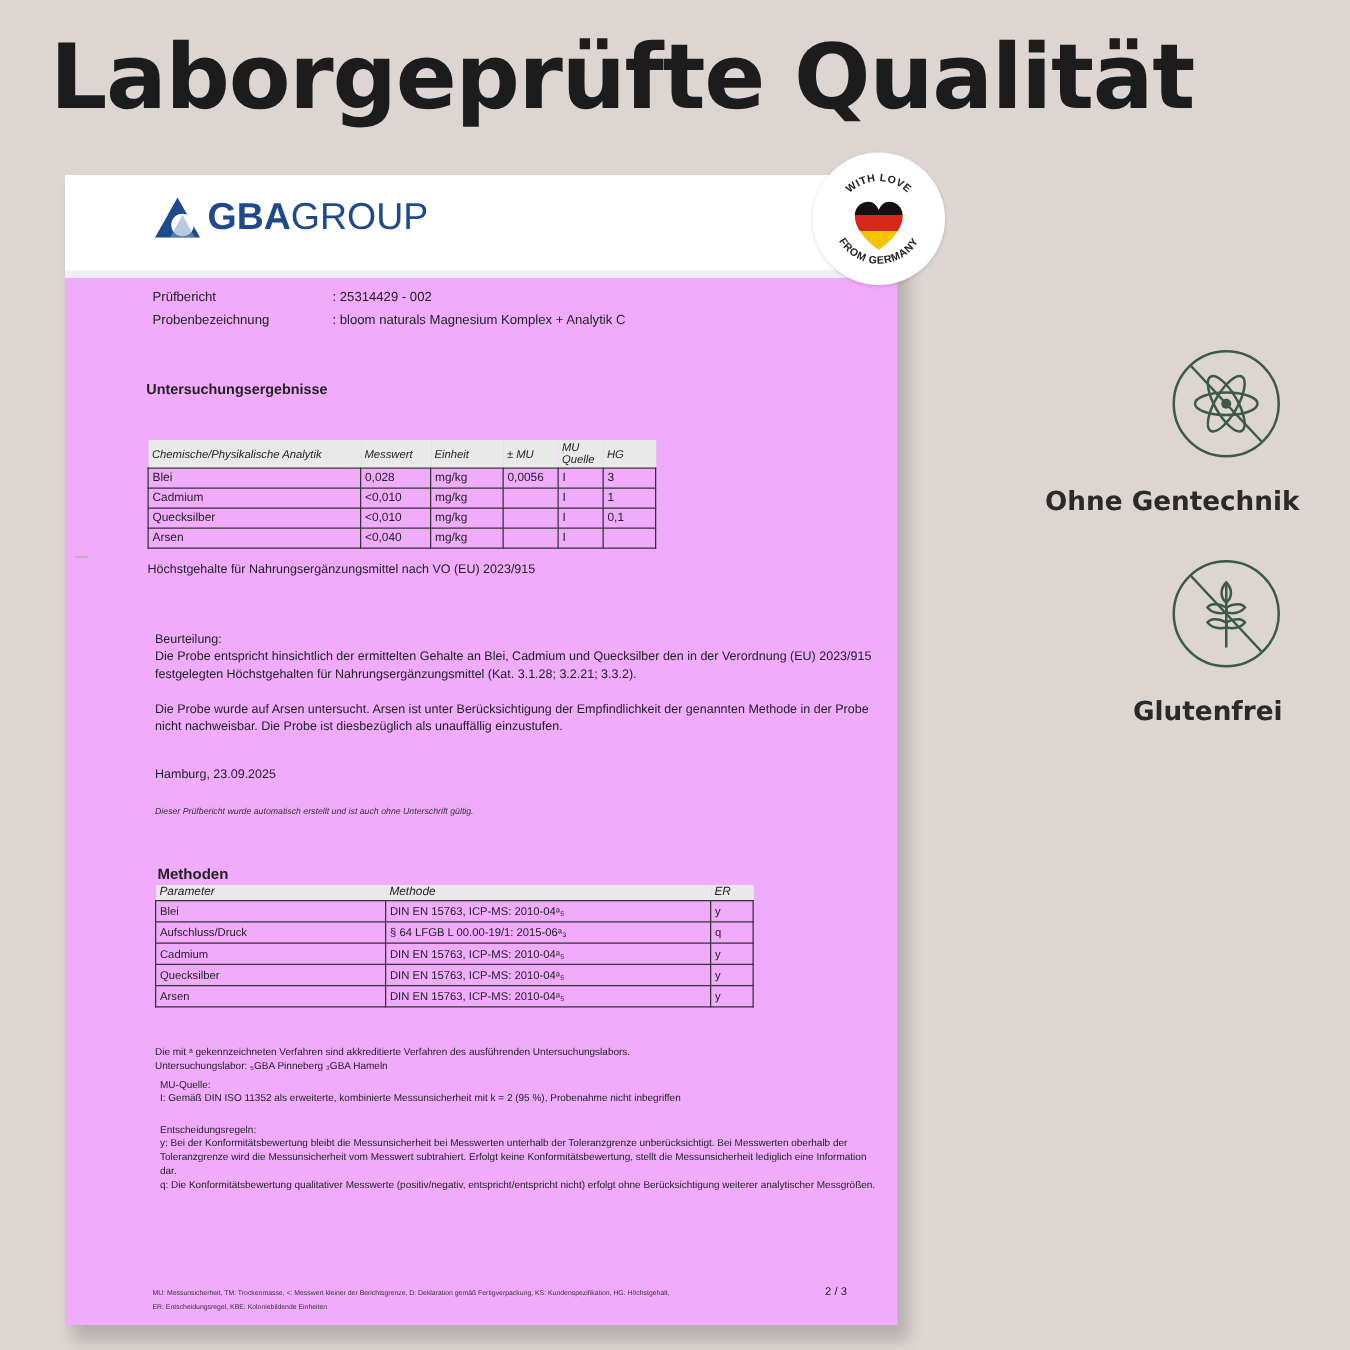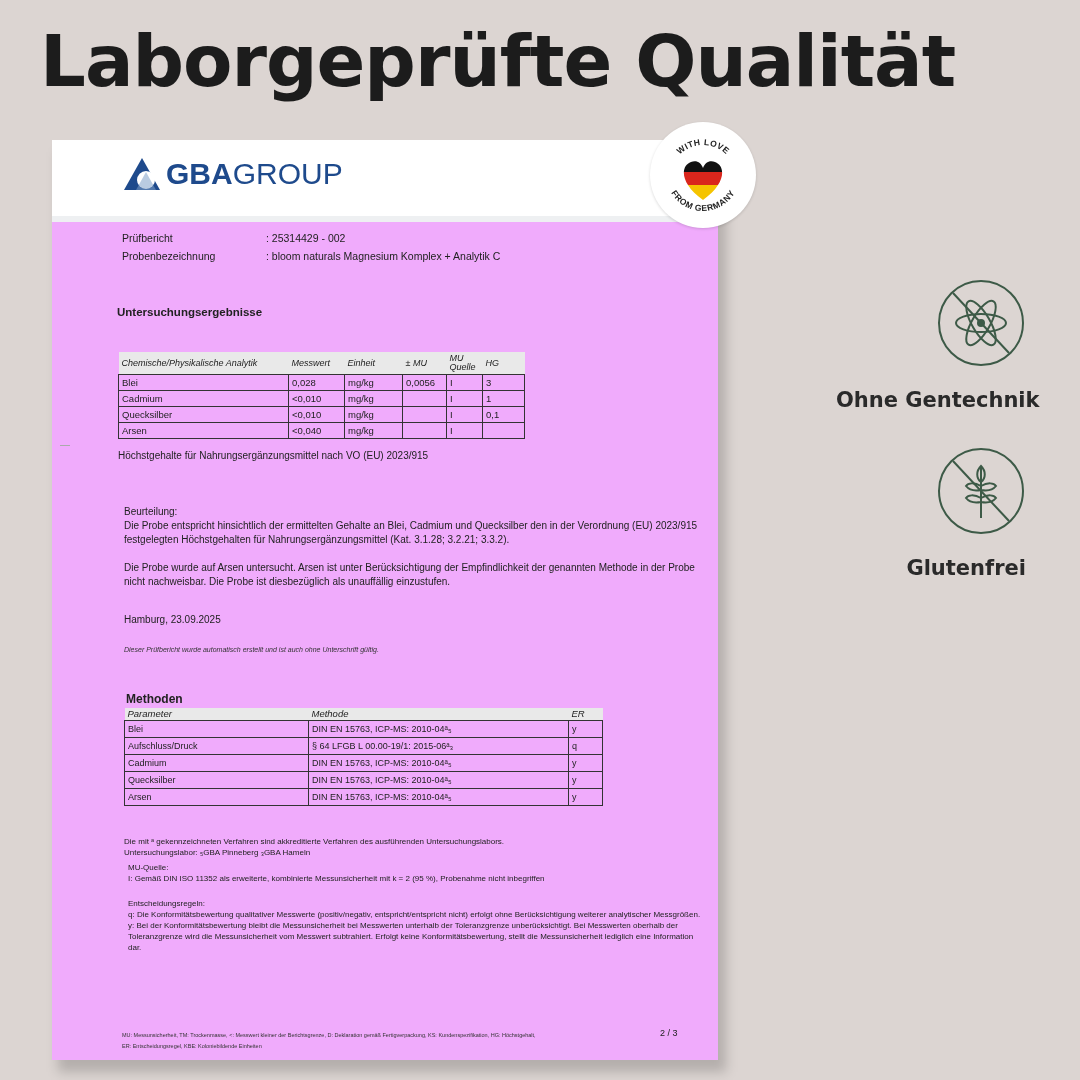--- a/index.html
+++ b/index.html
@@ -218,22 +218,22 @@
     <div>Untersuchungslabor: ₅GBA Pinneberg  ₃GBA Hameln</div>
   </div>
 
   <div class="mu">
     <div>MU-Quelle:</div>
     <div>I: Gemäß DIN ISO 11352 als erweiterte, kombinierte Messunsicherheit mit k = 2 (95 %), Probenahme nicht inbegriffen</div>
   </div>
 
   <div class="rules">
     <div>Entscheidungsregeln:</div>
+    <div>y: Bei der Konformitätsbewertung bleibt die Messunsicherheit bei Messwerten unterhalb der Toleranzgrenze unberücksichtigt. Bei Messwerten oberhalb der Toleranzgrenze wird die Messunsicherheit vom Messwert subtrahiert. Erfolgt keine Konformitätsbewertung, stellt die Messunsicherheit lediglich eine Information dar.</div>
     <div>q: Die Konformitätsbewertung qualitativer Messwerte (positiv/negativ, entspricht/entspricht nicht) erfolgt ohne Berücksichtigung weiterer analytischer Messgrößen.</div>
-    <div>y: Bei der Konformitätsbewertung bleibt die Messunsicherheit bei Messwerten unterhalb der Toleranzgrenze unberücksichtigt. Bei Messwerten oberhalb der Toleranzgrenze wird die Messunsicherheit vom Messwert subtrahiert. Erfolgt keine Konformitätsbewertung, stellt die Messunsicherheit lediglich eine Information dar.</div>
   </div>
 
   <div class="footer">
     <div>MU: Messunsicherheit, TM: Trockenmasse, &lt;: Messwert kleiner der Berichtsgrenze, D: Deklaration gemäß Fertigverpackung, KS: Kundenspezifikation, HG: Höchstgehalt,</div>
     <div>ER: Entscheidungsregel, KBE: Koloniebildende Einheiten</div>
   </div>
   <div class="pageno">2 / 3</div>
 </div>
 
 <div class="badge">

